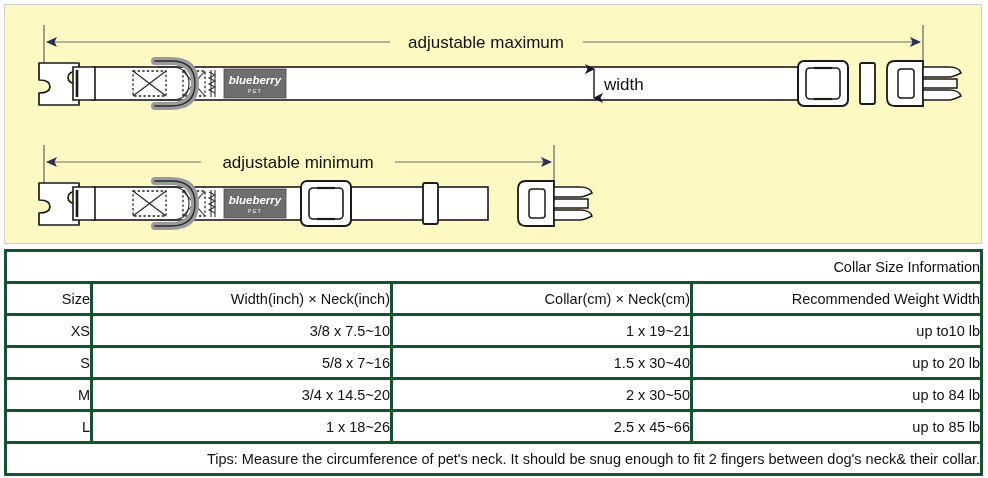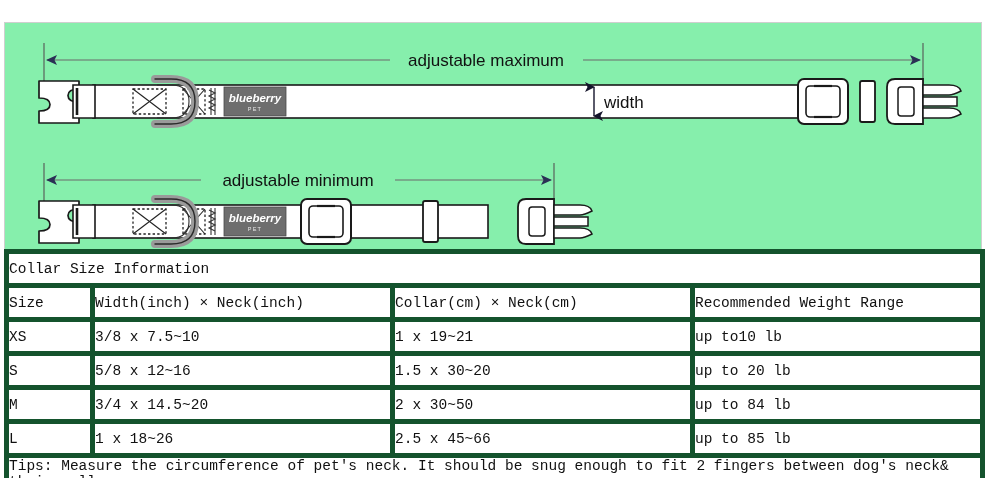--- a/index.html
+++ b/index.html
@@ -17,48 +17,47 @@
     background: #ffffff;
     overflow: hidden;
   }
 
   
   #diagram-panel {
     position: absolute;
     left: 4px; top: 4px;
     width: 978px; height: 240px;
     border: 1px solid #cfcfcf;
-    background: #86efac;
+    background: #fef9c3;
     box-sizing: border-box;
-    margin-top: 18px;
   }
   #diagram-svg { display:block; }
 
   
   #size-table-wrap {
     position: absolute;
     left: 4px; top: 249px;
     width: 978px;
     box-sizing: border-box;
   }
   table.size-table {
     border-collapse: collapse;
     width: 978px;
     table-layout: fixed;
     background: #fff;
   }
   table.size-table td {
-    border: 5px solid #14532d;
+    border: 3px solid #14532d;
     font-size: 14.5px;
     color: #111;
     padding: 0;
     height: 29px;
-    text-align: left;
+    text-align: right;
     vertical-align: middle;
-    font-family: Liberation Mono, monospace;
+    font-family: Liberation Sans, sans-serif;
   }
   td.title-cell {
     text-align: left;
     padding-left: 11px;
     height: 30px;
     font-size: 14.5px;
   }
   td.tips-cell {
     text-align: left;
     padding-left: 9px;
@@ -230,32 +229,32 @@
           <col class="col-weight">
       </colgroup>
       <tbody>
         <tr>
           <td class="title-cell" colspan="4">Collar Size Information</td>
         </tr>
         <tr class="header-row">
           <td>Size</td>
           <td>Width(inch)  ×  Neck(inch)</td>
           <td>Collar(cm)  ×  Neck(cm)</td>
-          <td>Recommended Weight Range</td>
+          <td>Recommended Weight Width</td>
         </tr>
         <tr>
           <td>XS</td>
           <td>3/8 x 7.5~10</td>
           <td>1 x 19~21</td>
           <td>up to10 lb</td>
         </tr>
         <tr>
           <td>S</td>
-          <td>5/8 x 12~16</td>
-          <td>1.5 x 30~20</td>
+          <td>5/8 x 7~16</td>
+          <td>1.5 x 30~40</td>
           <td>up to 20 lb</td>
         </tr>
         <tr>
           <td>M</td>
           <td>3/4 x 14.5~20</td>
           <td>2 x 30~50</td>
           <td>up to 84 lb</td>
         </tr>
         <tr>
           <td>L</td>

